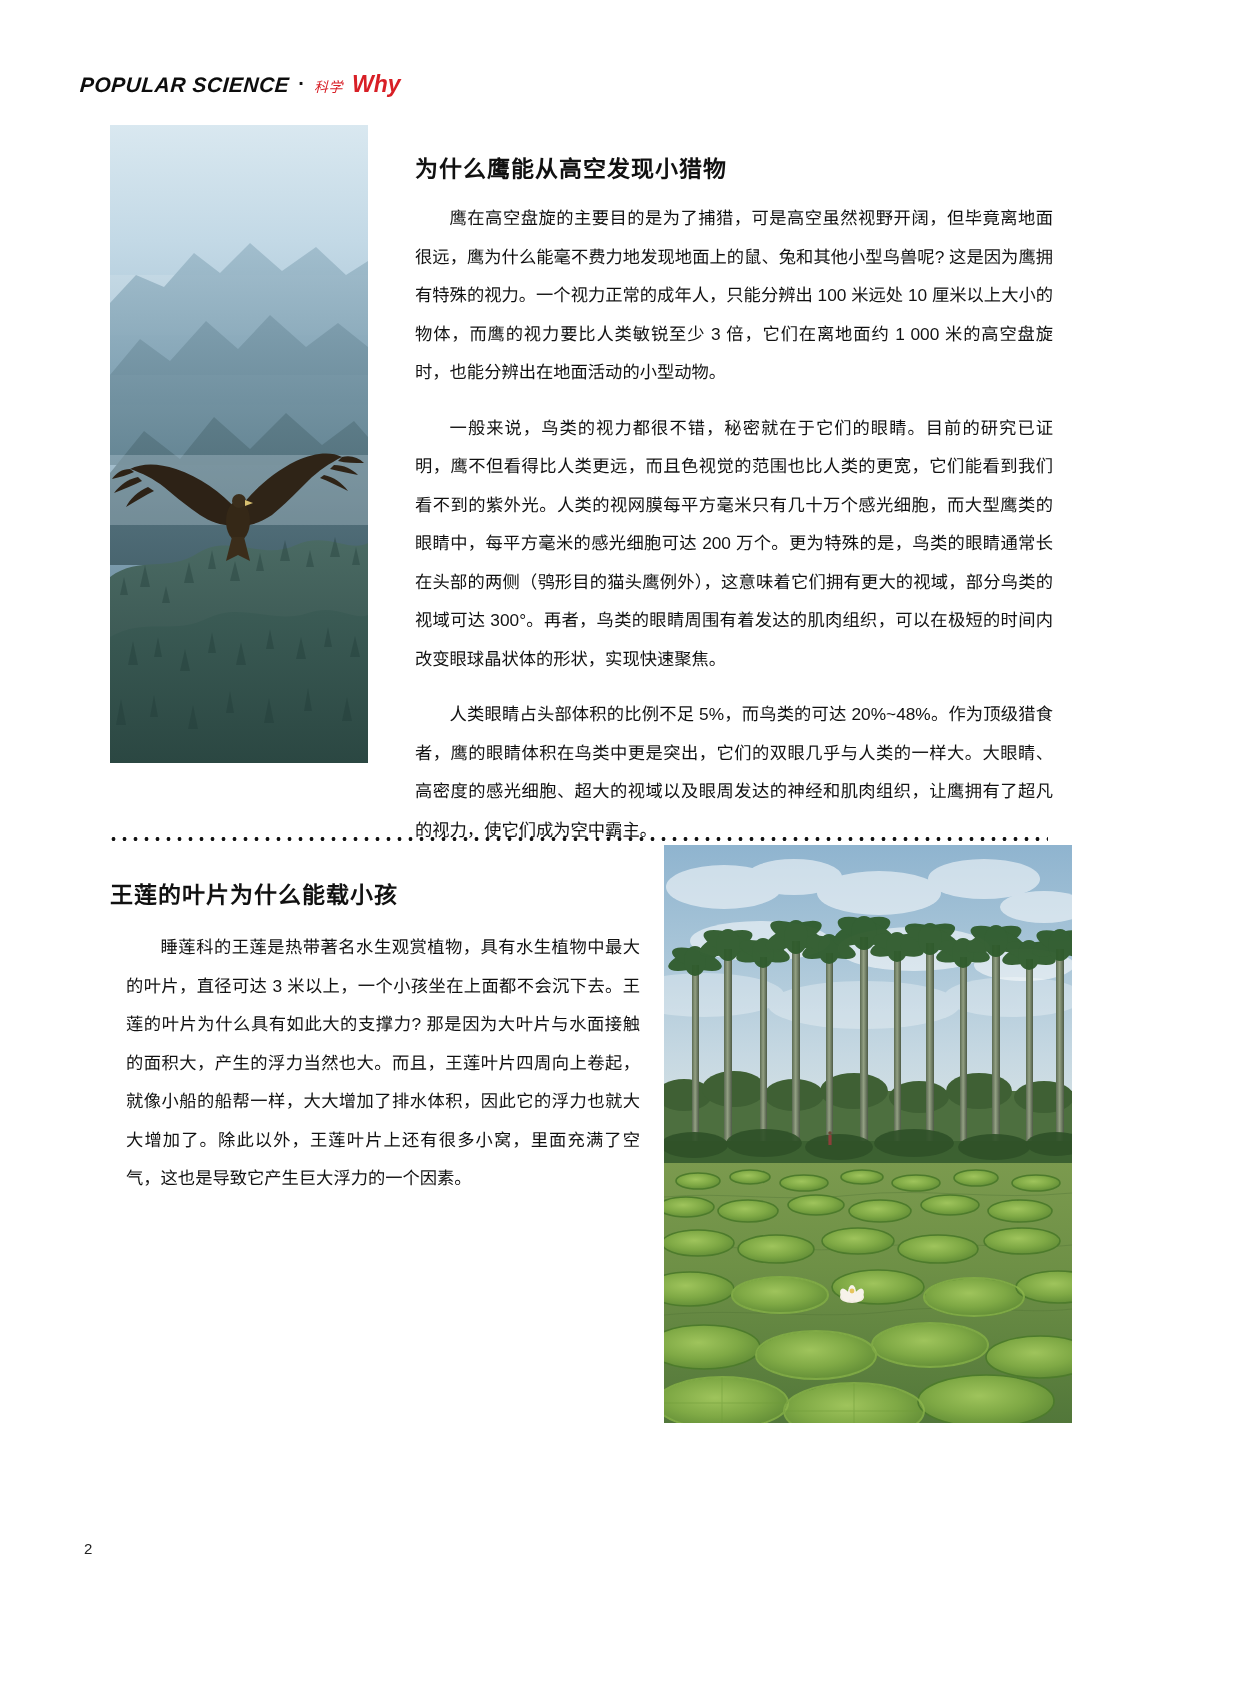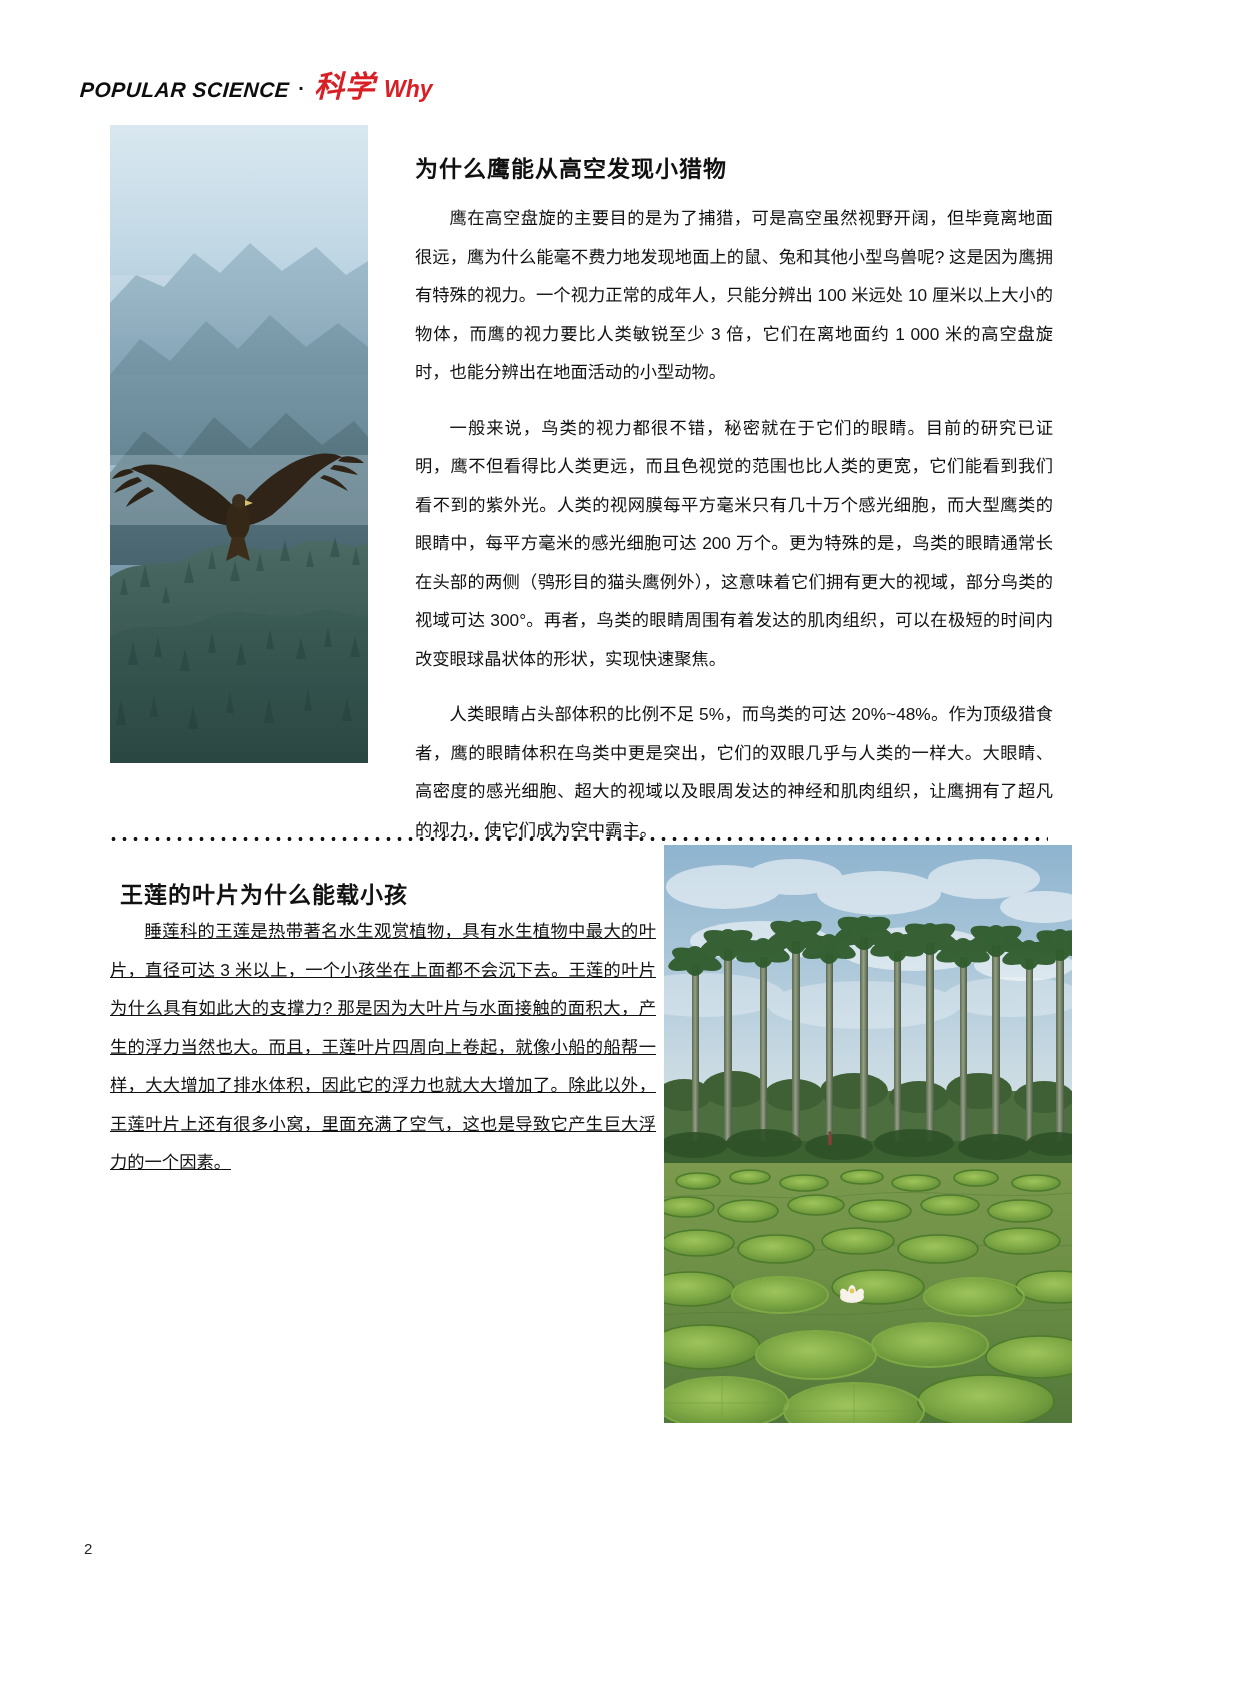--- a/index.html
+++ b/index.html
@@ -44,34 +44,35 @@
   .masthead-dot {
     font-size: 20px;
     font-weight: 700;
     color: #111;
     margin: 0 9px 0 9px;
     position: relative;
     top: -2px;
   }
   .masthead-cn {
     font-family: "Liberation Sans", sans-serif;
-    font-weight: 700;
+    font-weight: 400;
     font-style: italic;
-    font-size: 30px;
+    font-size: 14px;
     color: #d81f26;
     letter-spacing: 0.5px;
   }
   .masthead-why {
     font-family: "Liberation Sans", sans-serif;
     font-weight: 700;
     font-style: italic;
     font-size: 23px;
     color: #d81f26;
     margin-left: 9px;
     letter-spacing: 0px;
+    margin-top: 9px;
   }
 
   
   .article1 {
     position: absolute;
     left: 80px;
     top: 120px;
     width: 1000px;
     height: 660px;
   }
@@ -148,35 +149,34 @@
   .a2-title {
     position: absolute;
     left: 30px;
     top: 0px;
     width: 560px;
     font-size: 23px;
     font-weight: 700;
     letter-spacing: 1px;
     color: #111;
     line-height: 1.3;
-    margin-left: 10px;
   }
 
   .a2-body {
     position: absolute;
     left: 30px;
     top: 50px;
     width: 546px;
     font-size: 17.3px;
     line-height: 38.5px;
     color: #111;
     text-align: justify;
     text-justify: inter-ideograph;
   }
-  .a2-body p { margin: 0; text-indent: 2em; text-decoration: underline; }
+  .a2-body p { margin: 16px; text-indent: 2em; }
 
   .lily-photo {
     position: absolute;
     left: 584px;
     top: -17px;
     width: 408px;
     height: 578px;
     overflow: hidden;
     background: #7fa05a;
   }

